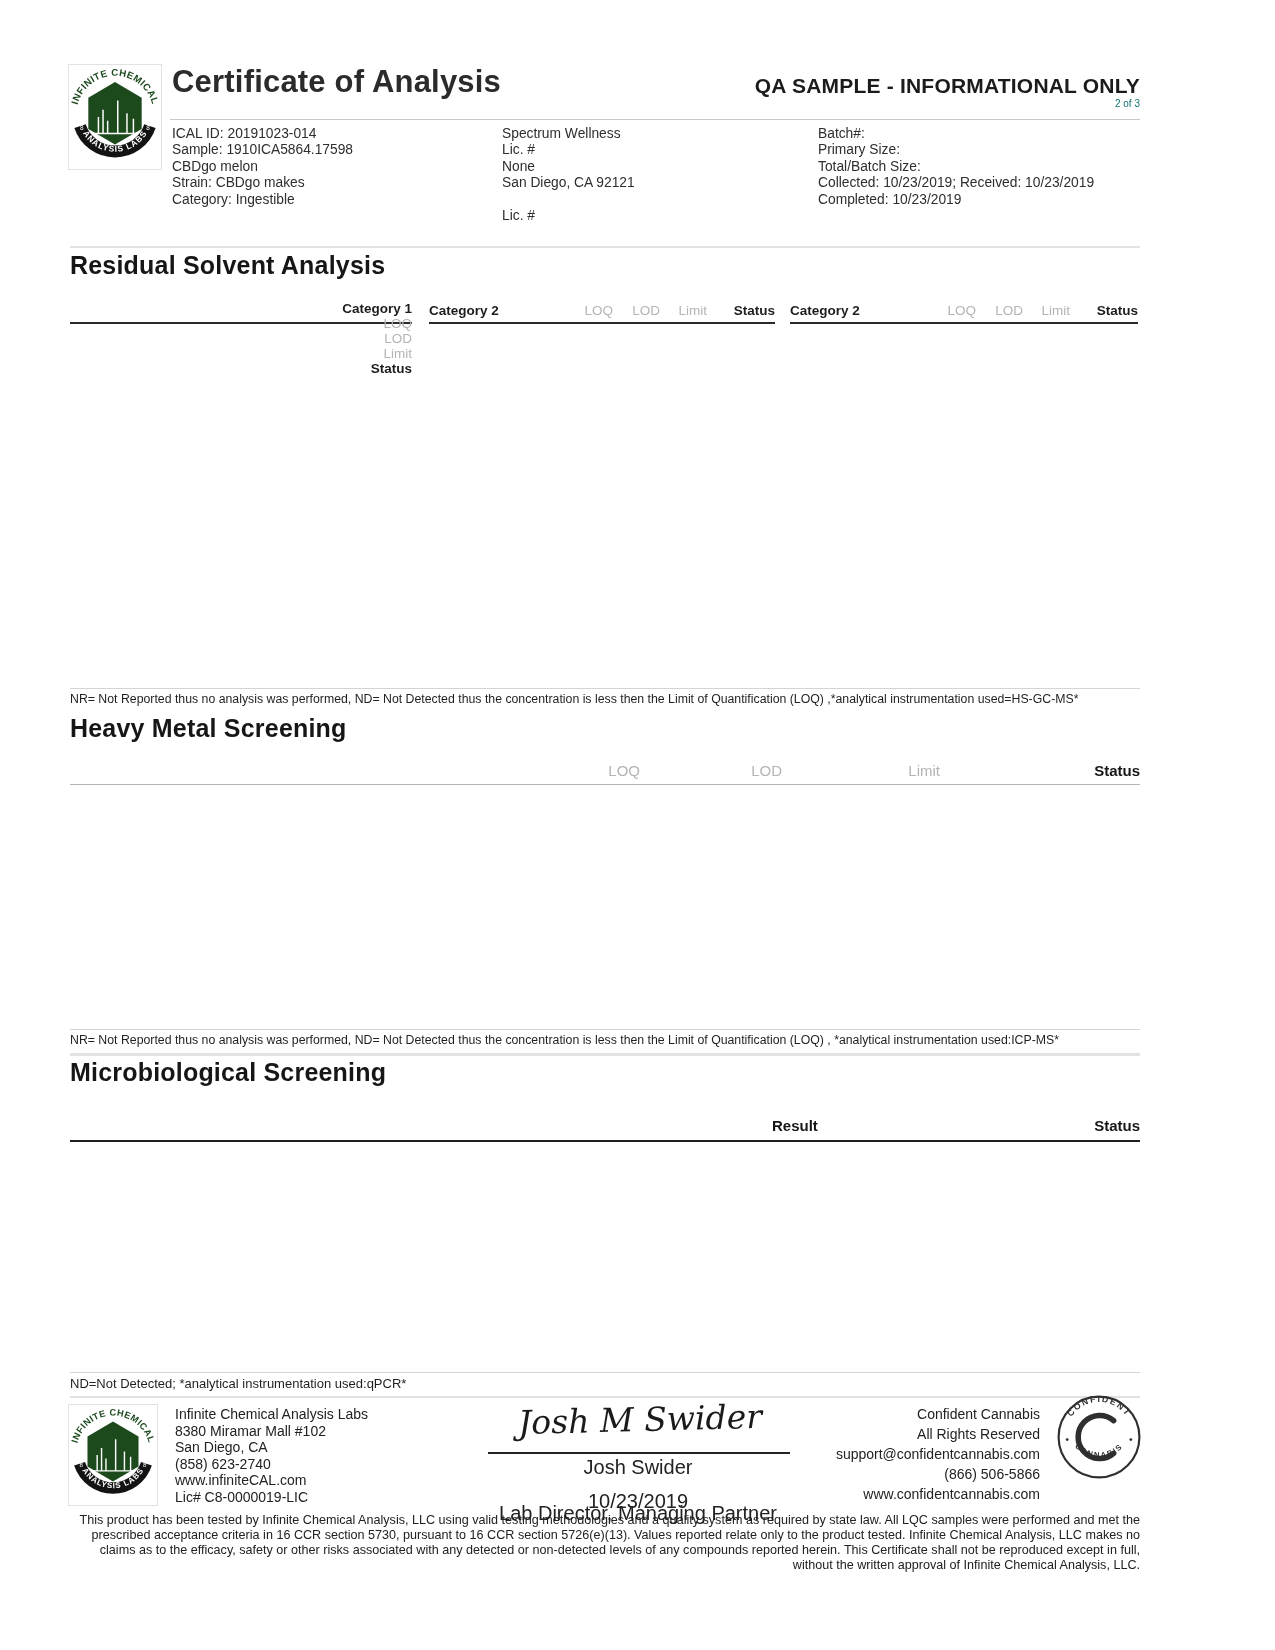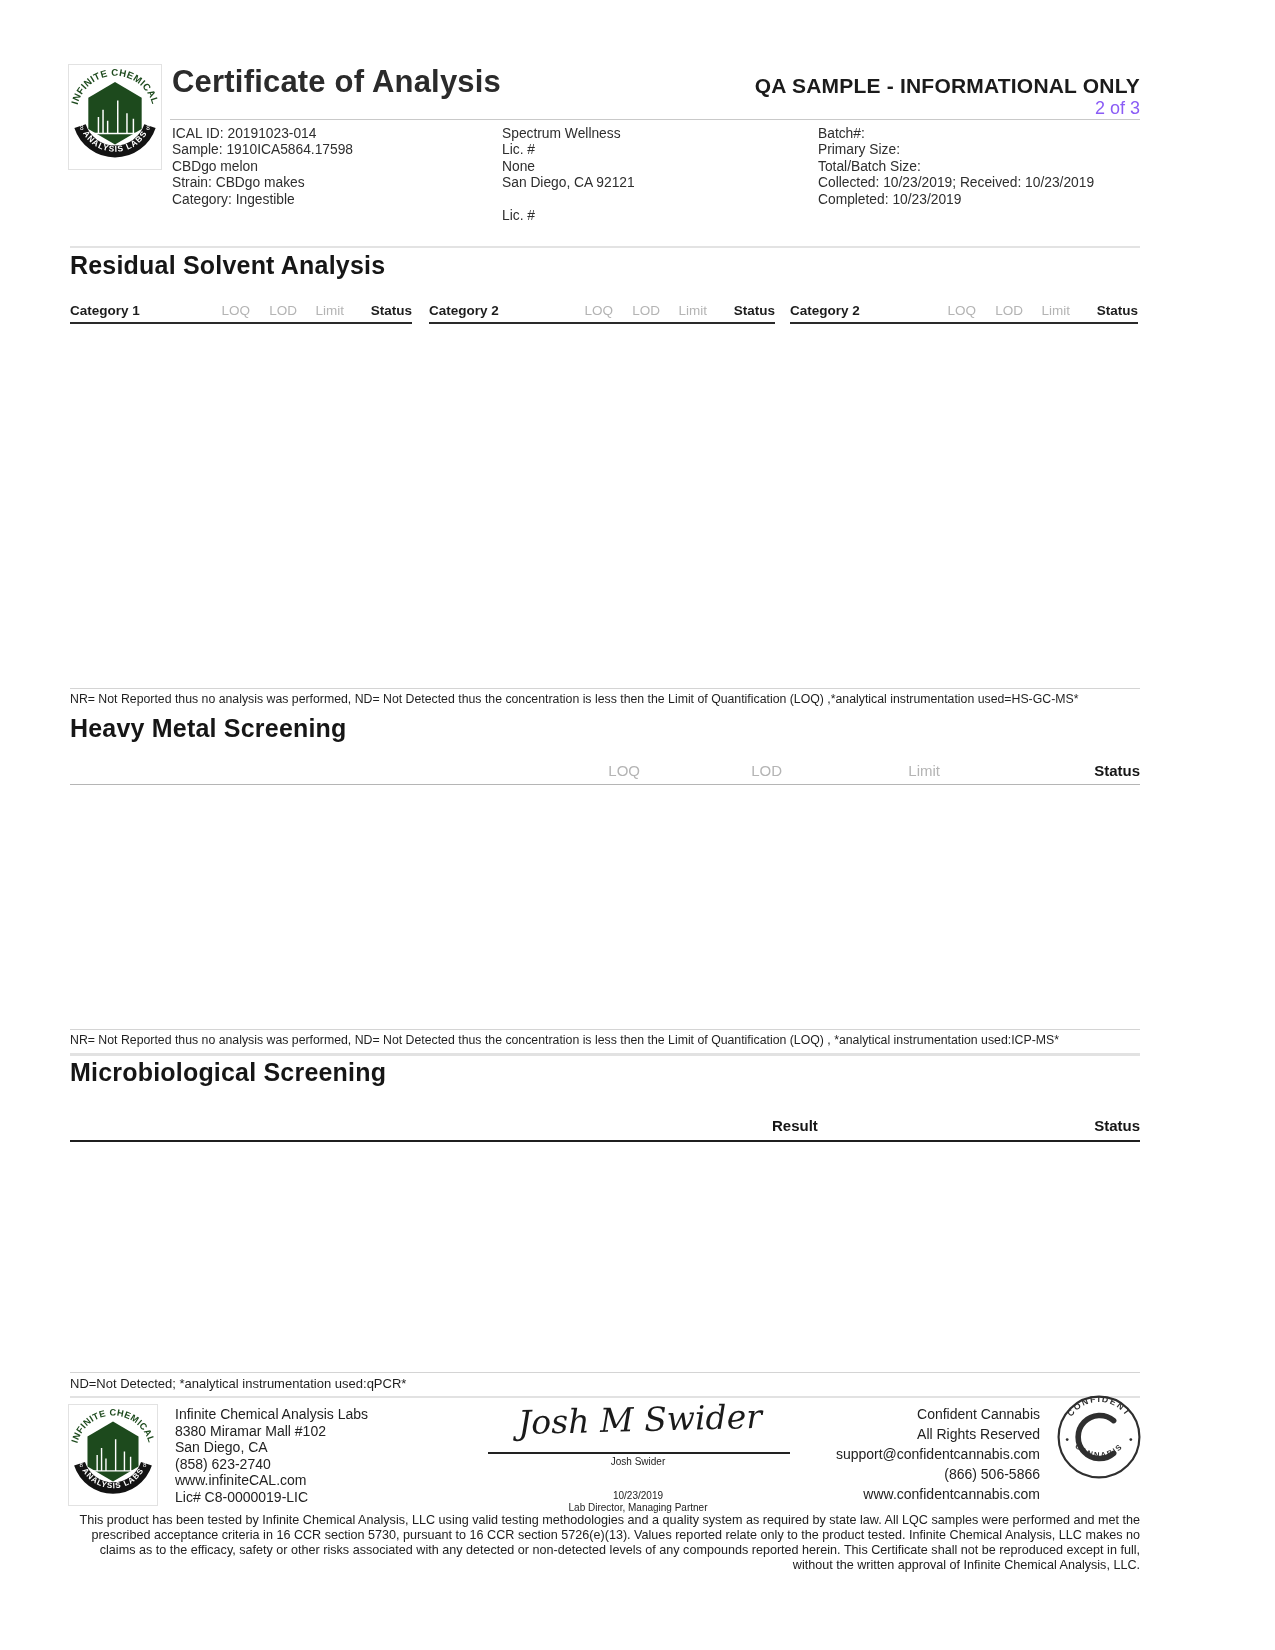--- a/index.html
+++ b/index.html
@@ -6,21 +6,21 @@
   .page{
     position:relative;width:1275px;height:1650px;background:#ffffff;
     font-family:"Liberation Sans", sans-serif;color:#2d2d2d;overflow:hidden;
   }
   .abs{position:absolute;}
 
   
   .logo-frame{border:1px solid #e2e2e2;background:#fff;}
   .doc-title{left:172px;top:64px;font-size:31px;font-weight:700;color:#2b2b2b;letter-spacing:0.2px;}
   .qa-banner{right:135px;top:74px;font-size:21px;font-weight:700;color:#1b1b1b;letter-spacing:0.2px;}
-  .page-num{right:135px;top:98px;font-size:18px;color:#8b5cf6;}
+  .page-num{right:135px;top:98px;font-size:10px;color:#0f766e;}
   .header-rule{left:170px;width:970px;top:119px;height:1px;background:#c9c9c9;}
   .info-col{font-size:13.8px;line-height:16.4px;color:#2e2e2e;}
   .info-col div{white-space:nowrap;}
   .gap-line{height:16.4px;}
 
   
   .section-rule{left:70px;width:1070px;height:2px;background:#e3e3e3;}
   .thin-rule{left:70px;width:1070px;height:1px;background:#d4d4d4;}
   .gray-bar{left:70px;width:1070px;height:3px;background:#e2e2e2;}
   .section-title{left:70px;font-size:25px;font-weight:700;color:#161616;letter-spacing:0.2px;}
@@ -42,21 +42,21 @@
   
   .micro-head{left:70px;top:1112px;width:1070px;height:28px;border-bottom:2.5px solid #1f1f1f;}
   .micro-head span{position:absolute;bottom:6px;font-size:15px;font-weight:700;color:#161616;}
 
   
   .lab-info{left:175px;top:1406px;font-size:14px;line-height:16.6px;color:#222;}
   .sig-script{left:460px;width:360px;top:1400px;text-align:center;
     font-family:"DejaVu Serif", serif;font-style:italic;font-size:33px;color:#1a1a1a;
     transform:rotate(-1.5deg);white-space:nowrap;}
   .sig-line{left:488px;width:302px;top:1452px;height:1.5px;background:#222;}
-  .sig-text{left:458px;width:360px;text-align:center;font-size:10px;color:#222;}
+  .sig-text{left:458px;width:360px;text-align:center;font-size:20px;color:#222;}
   .cc-info{left:720px;width:320px;top:1404px;text-align:right;font-size:14px;line-height:20px;color:#222;}
   .disclaimer{left:70px;width:1070px;top:1513px;font-size:12.6px;line-height:14.9px;color:#212121;text-align:right;}
 </style>
 </head>
 <body>
 
 <div class="page">
 
   <div class="abs logo-frame" style="left:68px;top:64px;width:92px;height:104px;">
     <svg width="92" height="104" viewBox="0 0 100 112">
@@ -104,21 +104,21 @@
     <div>Batch#:</div>
     <div>Primary Size:</div>
     <div>Total/Batch Size:</div>
     <div>Collected: 10/23/2019; Received: 10/23/2019</div>
     <div>Completed: 10/23/2019</div>
   </div>
 
   <div class="abs section-rule" style="top:246px;"></div>
   <div class="abs section-title" style="top:251px;">Residual Solvent Analysis</div>
 
-  <div class="thead-group" style="left:70px;width:342px;">
+  <div class="thead-group" style="left:70px;width:342px;flex-direction:column;">
     <span class="th-cat">Category 1</span>
     <span class="th-num">LOQ</span>
     <span class="th-num">LOD</span>
     <span class="th-num">Limit</span>
     <span class="th-status">Status</span>
   </div>
   <div class="thead-group" style="left:429px;width:346px;">
     <span class="th-cat">Category 2</span>
     <span class="th-num">LOQ</span>
     <span class="th-num">LOD</span>

